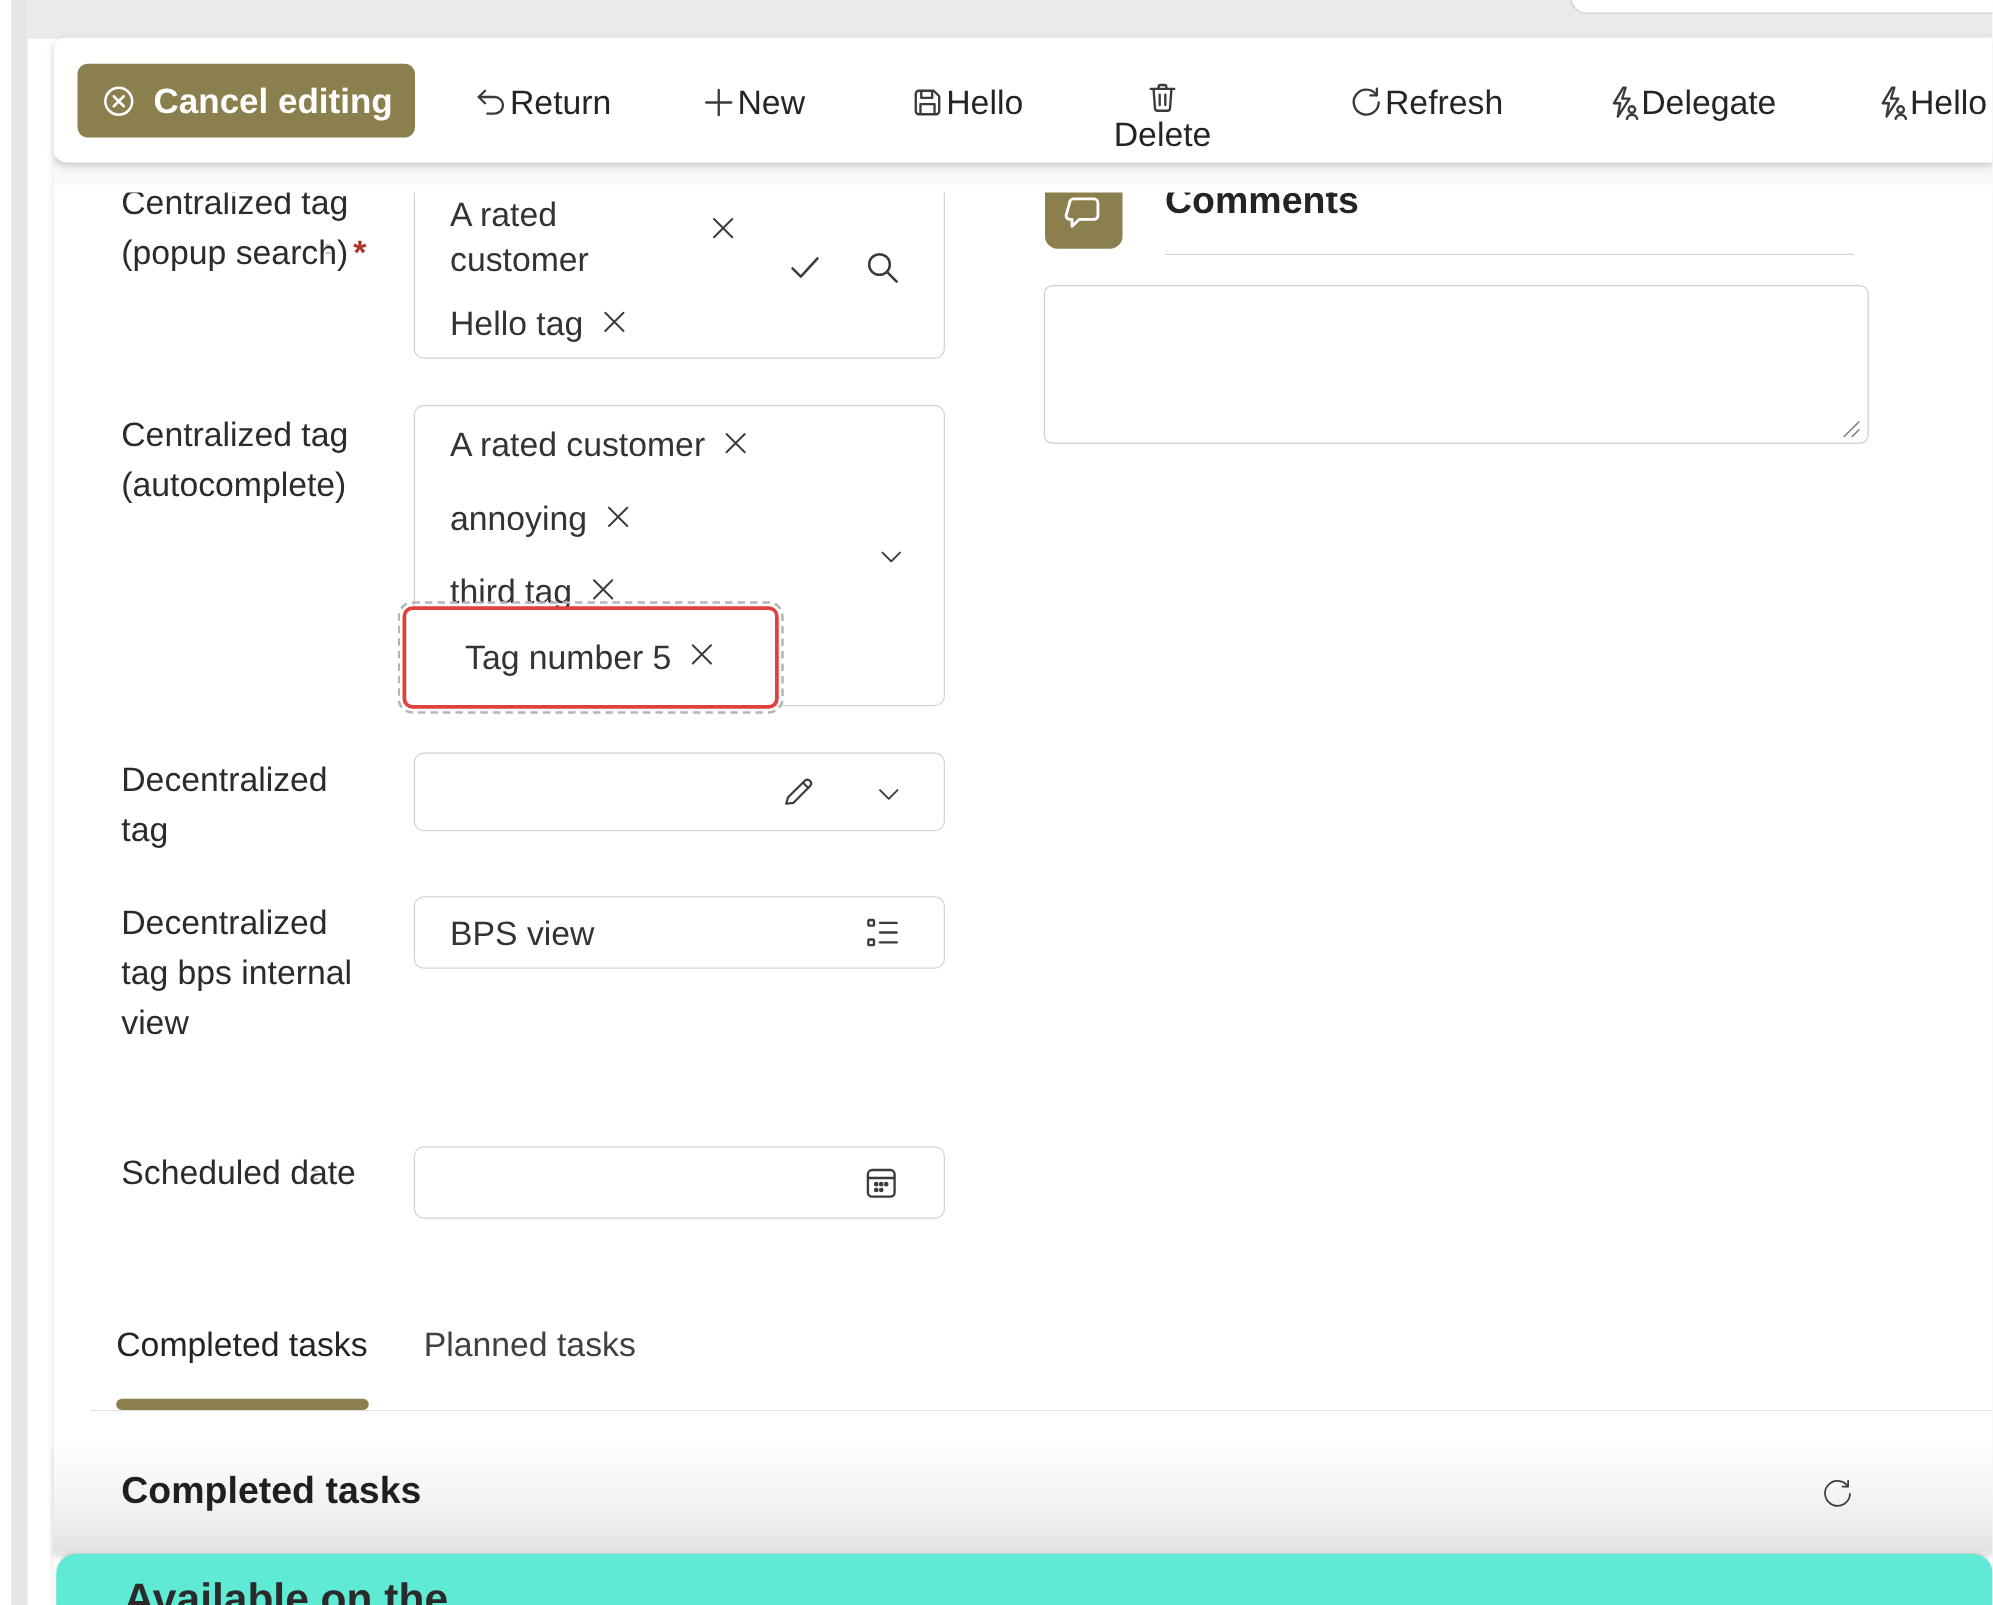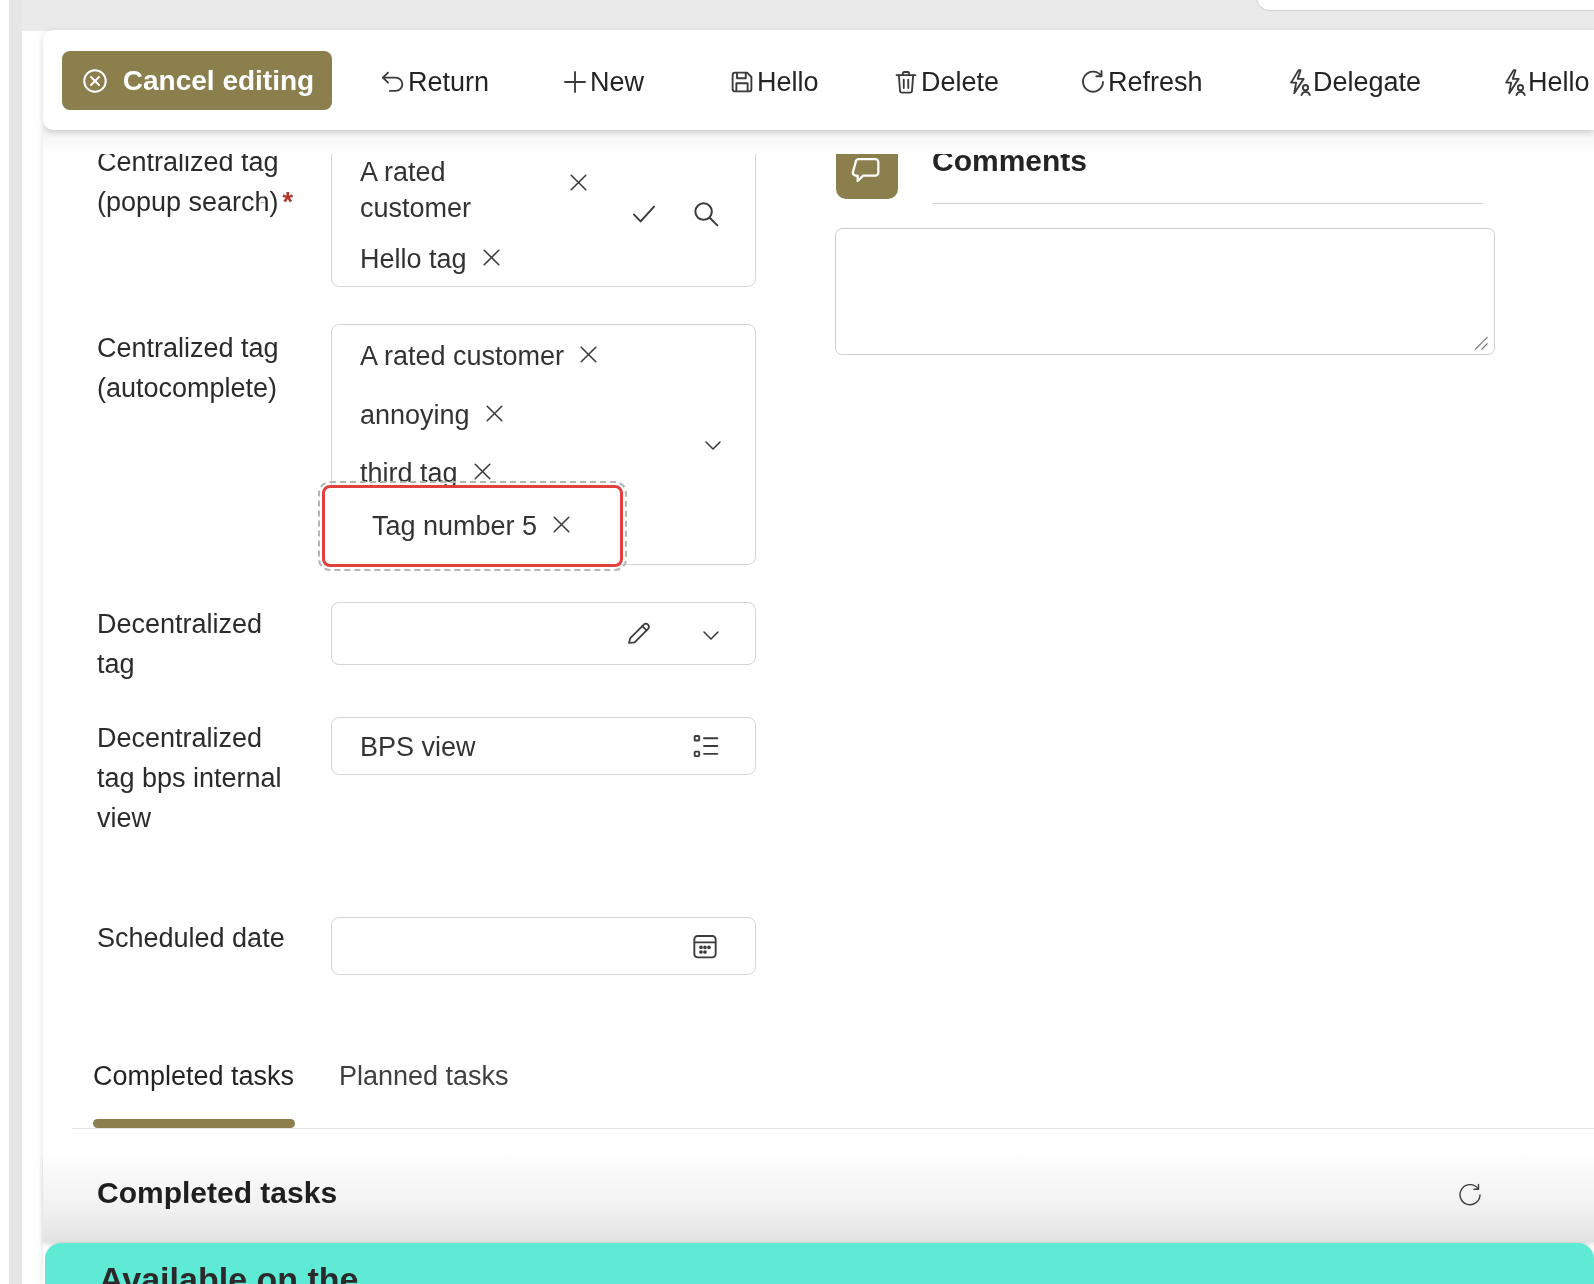--- a/index.html
+++ b/index.html
@@ -110,21 +110,21 @@
 
   <div class="cmd" style="left:684px;">
     <svg viewBox="0 0 24 24">
       <path d="M4.5 6.5 a2 2 0 0 1 2-2 H16 L19.5 8 V17.5 a2 2 0 0 1-2 2 H6.5 a2 2 0 0 1-2-2 Z"></path>
       <path d="M8 4.8 V9 H15 V4.8"></path>
         <path d="M7.5 19.2 V13 H16.5 V19.2"></path>
     </svg>
     <span>Hello</span>
   </div>
 
-  <div class="cmd" style="left:848px;">
+  <div class="cmd" style="left:848px;flex-direction:column;">
     <svg viewBox="0 0 24 24">
       <path d="M4.5 6.5 H19.5"></path>
         <path d="M9.5 6.3 V5.2 a1.2 1.2 0 0 1 1.2-1.2 h2.6 a1.2 1.2 0 0 1 1.2 1.2 V6.3"></path>
       <path d="M6.3 6.8 L7.2 19 a1.6 1.6 0 0 0 1.6 1.5 h6.4 a1.6 1.6 0 0 0 1.6-1.5 L17.7 6.8"></path>
       <path d="M10.2 10.2 V16.8 M13.8 10.2 V16.8"></path>
     </svg>
     <span>Delete</span>
   </div>
 
   <div class="cmd" style="left:1035px;">

